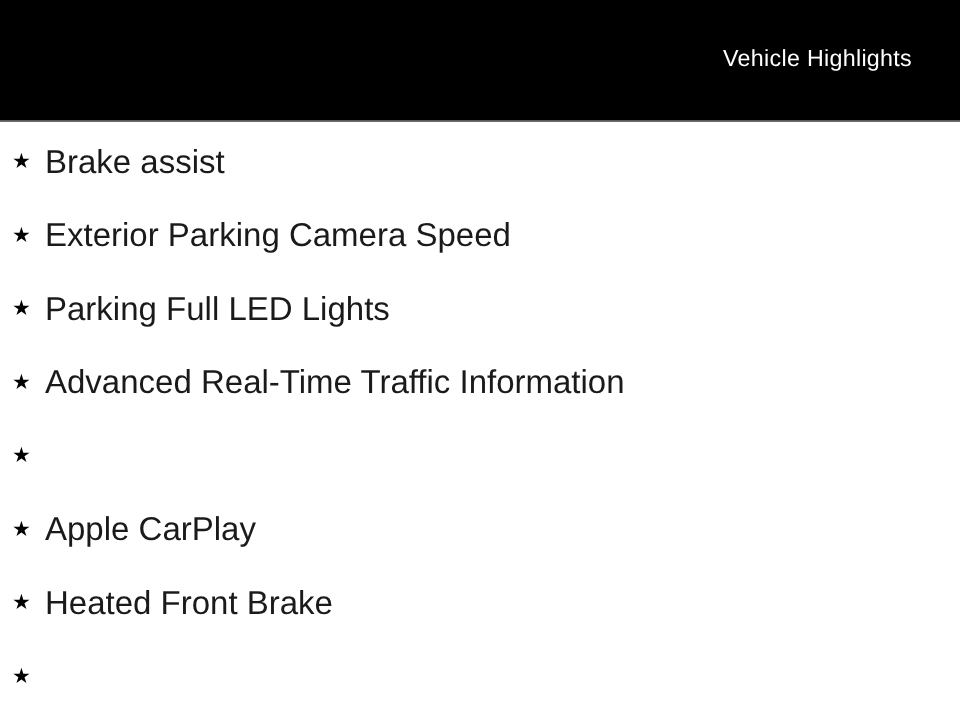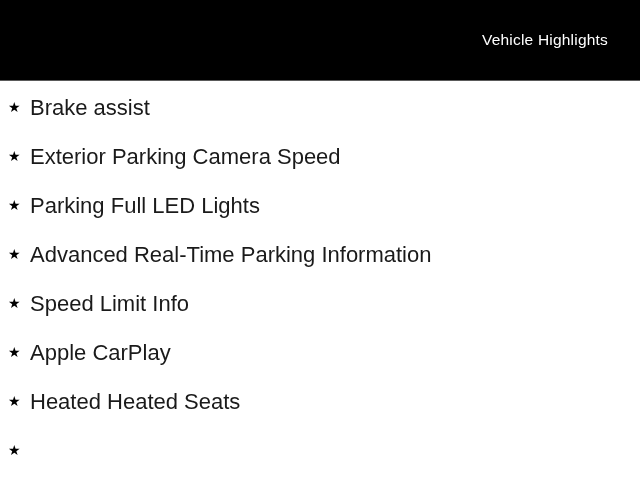--- a/index.html
+++ b/index.html
@@ -84,35 +84,34 @@
     <span class="label">Exterior Parking Camera Speed</span>
   </li>
 
   <li class="item">
     <span class="star">★</span>
     <span class="label">Parking Full LED Lights</span>
   </li>
 
   <li class="item">
     <span class="star">★</span>
-    <span class="label">Advanced Real-Time Parking Information</span>
+    <span class="label">Advanced Real-Time Traffic Information</span>
   </li>
 
   <li class="item">
     <span class="star">★</span>
-    <span class="label">Speed Limit Info</span>
   </li>
 
   <li class="item">
     <span class="star">★</span>
     <span class="label">Apple CarPlay</span>
   </li>
 
   <li class="item">
     <span class="star">★</span>
-    <span class="label">Heated Heated Seats</span>
+    <span class="label">Heated Front Brake</span>
   </li>
 
   <li class="item">
     <span class="star">★</span>
   </li>
 </ul>
 </div>
 
 </body></html>

